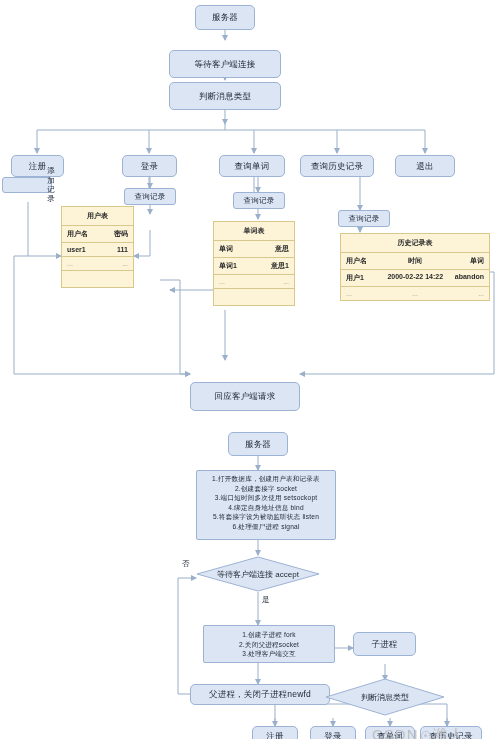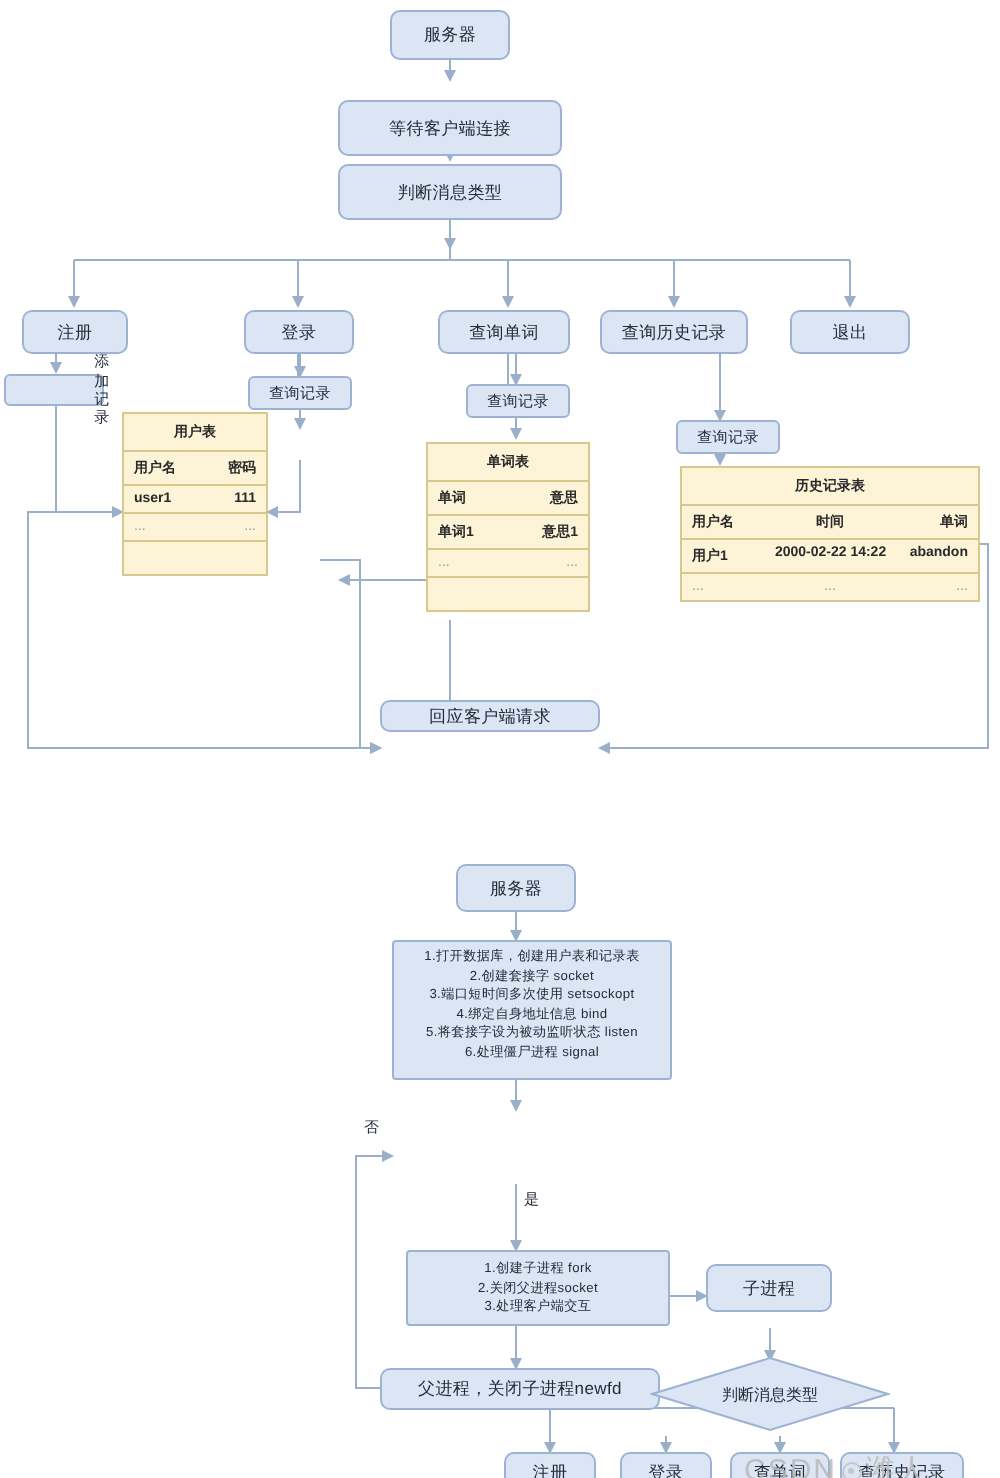--- a/index.html
+++ b/index.html
@@ -208,34 +208,34 @@
   <div class="node" style="left:219px;top:155px;width:66px;height:22px;justify-content:center;">
     <span>查询单词</span>
   </div>
   <div class="node" style="left:300px;top:155px;width:74px;height:22px;justify-content:center;">
     <span>查询历史记录</span>
   </div>
   <div class="node" style="left:395px;top:155px;width:60px;height:22px;">
     <span>退出</span>
   </div>
 
-  <div class="node small" style="left:2px;top:187px;width:36px;height:16px;padding-left:48px;">
+  <div class="node small" style="left:2px;top:177px;width:36px;height:16px;padding-left:48px;">
     <span>添加记录</span>
   </div>
   <div class="node small" style="left:124px;top:188px;width:52px;height:17px;">
     <span>查询记录</span>
   </div>
   <div class="node small" style="left:233px;top:192px;width:52px;height:17px;">
     <span>查询记录</span>
   </div>
   <div class="node small" style="left:338px;top:210px;width:52px;height:17px;">
     <span>查询记录</span>
   </div>
 
-  <div class="node" style="left:190px;top:350px;width:110px;height:16px;">
+  <div class="node" style="left:190px;top:382px;width:110px;height:29px;">
     <span>回应客户端请求</span>
   </div>
 
   <div class="table" style="left:61px;top:206px;width:73px;">
     <div class="trow title">
       <span>用户表</span>
     </div>
     <div class="trow hdr">
       <div class="cell" style="width:50%;text-align:left;">用户名</div>
       <div class="cell" style="width:50%;text-align:right;">密码</div>
@@ -301,20 +301,26 @@
 
   <div class="node steps" style="left:196px;top:470px;width:140px;height:70px;">
     <span class="ln">1.打开数据库，创建用户表和记录表</span>
     <span class="ln">2.创建套接字 socket</span>
     <span class="ln">3.端口短时间多次使用 setsockopt</span>
     <span class="ln">4.绑定自身地址信息  bind</span>
     <span class="ln">5.将套接字设为被动监听状态 listen</span>
     <span class="ln">6.处理僵尸进程 signal</span>
   </div>
 
+  <div class="diamond" style="left:196px;top:556px;width:124px;height:36px;">
+    <svg class="dshape" viewBox="0 0 124 36" preserveAspectRatio="none">
+      <polygon points="62,1 123,18 62,35 1,18" fill="#dbe5f4" stroke="#9cb3d4" stroke-width="1"></polygon>
+    </svg>
+    <span class="dlabel">等待客户端连接 accept</span>
+  </div>
   <div class="edge-label" style="left:182px;top:559px;">
     <span>否</span>
   </div>
   <div class="edge-label" style="left:262px;top:595px;">
     <span>是</span>
   </div>
 
   <div class="node steps" style="left:203px;top:625px;width:132px;height:38px;padding-top:4px;">
     <span class="ln">1.创建子进程 fork</span>
     <span class="ln">2.关闭父进程socket</span>

